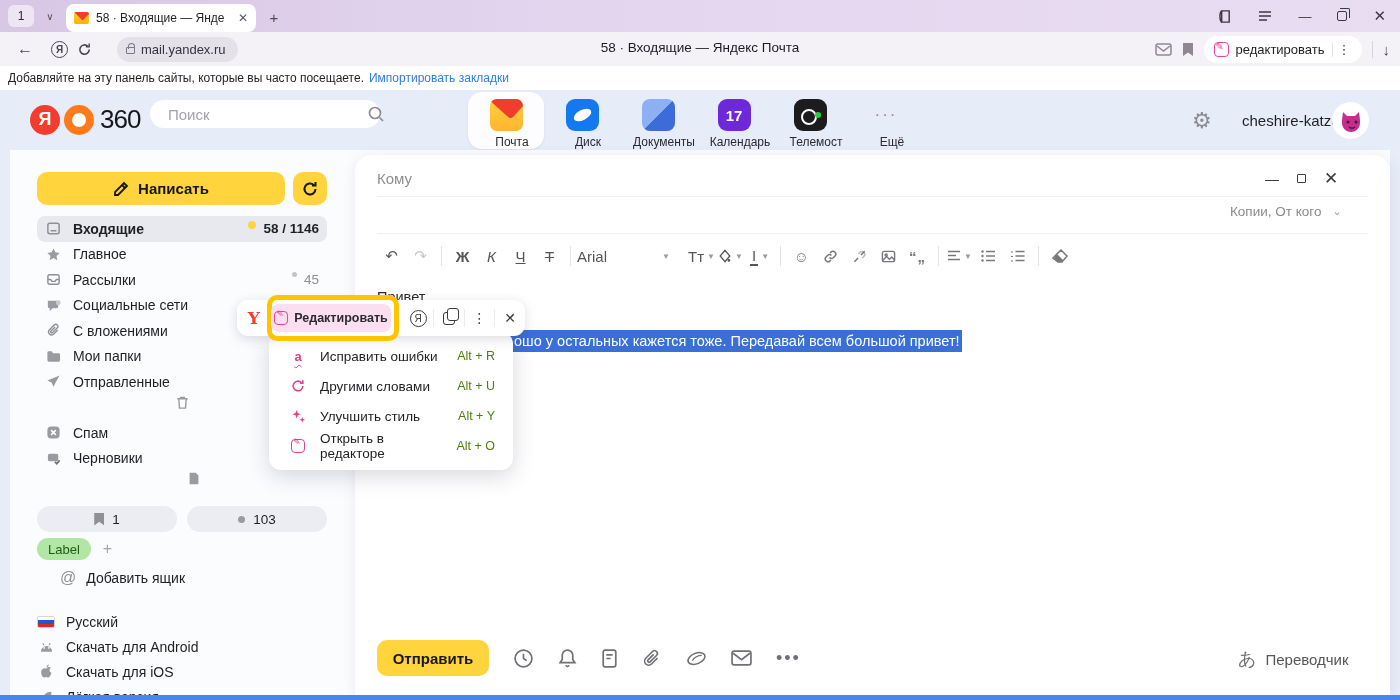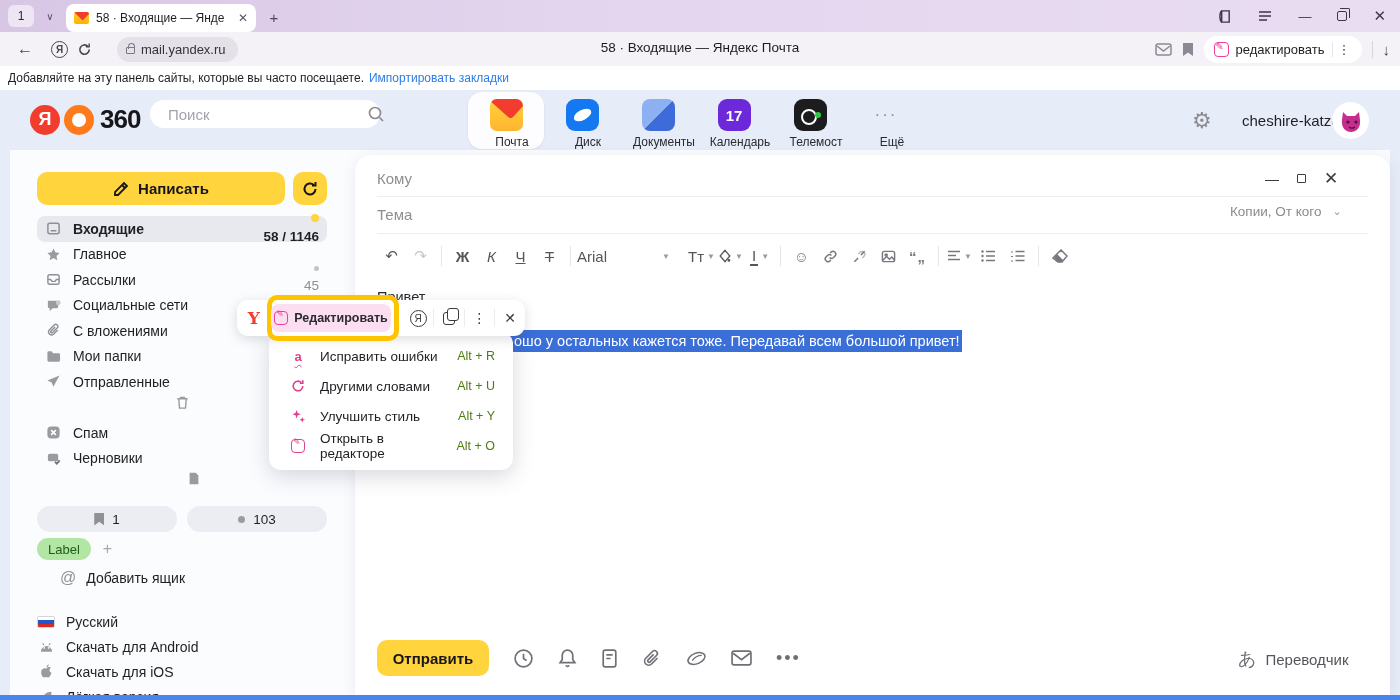--- a/index.html
+++ b/index.html
@@ -40,21 +40,21 @@
 
   .bm-hint { left:0; top:66px; width:1400px; height:24px; background:#ffffff; display:flex; align-items:center; padding-left:8px; gap:5px; font-size:12px; color:#1f1f24; }
   .bm-link { color:#2b7de9; }
 
   
   .hdr360 { left:0; top:90px; width:1400px; height:60px; background:#e7ecf9; }
   .logo { left:30px; top:104px; display:flex; align-items:center; gap:4px; }
   .logo-ya { width:30px; height:30px; border-radius:50%; background:#f23c2e; color:#fff; font-weight:bold; font-size:18px; display:flex; align-items:center; justify-content:center; }
   .logo-o { width:30px; height:30px; border-radius:50%; background:#ff7a1a; position:relative; }
   .logo-o::before { content:""; position:absolute; left:8px; top:8px; width:14px; height:14px; border-radius:50%; background:#fff; }
-  .logo-360 { font-size:26px; font-weight:bold; color:#17161b; letter-spacing:-1px; margin-left:2px; }
+  .logo-360 { font-size:26px; font-weight:normal; color:#17161b; letter-spacing:-1px; margin-left:2px; }
   .search { left:150px; top:100px; width:230px; height:28px; background:#fff; border-radius:20px; display:flex; align-items:center; padding:0 14px 0 18px; }
   .search input { border:none; outline:none; flex:1; font-size:15px; color:#333; font-family:inherit; background:transparent; }
   .search input::placeholder { color:#a3a3ab; }
   .apps { left:468px; top:92px; display:flex; }
   .app { width:76px; height:57px; display:flex; flex-direction:column; align-items:center; border-radius:14px; padding-top:7px; }
   .app.active { background:#fdfdff; box-shadow:0 1px 3px rgba(60,60,90,.08); }
   .app-label { font-size:12px; color:#2a2a30; margin-top:4px;margin-left:12px; }
   .ai { width:33px; height:33px; border-radius:9px; position:relative; }
   .ai-mail { background:linear-gradient(#ffd23d,#ffb52e); overflow:hidden; border-radius:7px; }
   .ai-mail::before { content:""; position:absolute; left:-4px; top:-19px; width:40px; height:30px; background:#f23c2e; transform:rotate(42deg); border-radius:4px; }
@@ -76,21 +76,21 @@
 
   
   .compose-btn { left:37px; top:172px; width:248px; height:33px; background:#ffd43d; border-radius:10px; display:flex; align-items:center; justify-content:center; gap:9px; font-size:15px; font-weight:bold; color:#17161b; }
   .refresh-btn { left:293px; top:172px; width:34px; height:33px; background:#ffd43d; border-radius:10px; display:flex; align-items:center; justify-content:center; color:#17161b; }
   .folders { left:37px; top:216px; width:290px; }
   .frow { height:25.5px; display:flex; align-items:center; gap:11px; padding:0 8px; font-size:14px; color:#1f1f24; border-radius:8px; }
   .frow.sel { background:#e8e9ee; font-weight:bold; }
   .frow .ficon { width:17px; display:flex; justify-content:center; color:#98989f; flex:0 0 auto; }
   .frow .flabel { flex:1; white-space:nowrap; overflow:hidden; }
   .frow.muted, .frow.muted .flabel { color:#9a9aa1;flex-direction:column; }
-  .fcount { font-size:13.5px; color:#1f1f24; display:flex; align-items:flex-end; gap:7px;flex-direction:column; }
+  .fcount { font-size:13.5px; color:#1f1f24; display:flex; align-items:flex-start; gap:7px; }
   .fcount.gray { color:#8e8e93; }
   .dot-y { width:8px; height:8px; border-radius:50%; background:#ffd43d; }
   .dot-g { width:5px; height:5px; border-radius:50%; background:#c3c3c9; }
   .frow.indent { padding-left:31px; }
   .pills { left:37px; top:506px; display:flex; gap:10px; }
   .pill { width:140px; height:26px; background:#ecedf2; border-radius:13px; display:flex; align-items:center; justify-content:center; gap:8px; font-size:13.5px; color:#1f1f24; }
   .bm-solid { width:10px; height:13px; background:#8f8f96; clip-path:polygon(0 0,100% 0,100% 100%,50% 72%,0 100%); }
   .dot-gb { width:7px; height:7px; border-radius:50%; background:#9a9aa1; }
   .labelrow { left:37px; top:538px; display:flex; align-items:center; gap:12px; }
   .label-pill { height:22px; background:#b2e6a4; border-radius:11px; padding:0 11px; display:flex; align-items:center; font-size:13px; color:#1e5c18; }
@@ -450,23 +450,20 @@
   <div class="abs cwin">
     <span style="font-size:14px;">—</span>
     <span class="sq"></span>
     <span style="font-size:17px;">✕</span>
   </div>
 
   <div class="abs field" style="top:160px;">
     <input placeholder="Кому" style="">
   </div>
   <div class="abs hr" style="top:196px;"></div>
-  <div class="abs field" style="top:196px;">
-    <input placeholder="Тема" style="">
-  </div>
   <div class="abs ccfrom">
     <span>Копии, От кого</span>
     <span class="caret" style="font-size:11px;">⌄</span>
   </div>
   <div class="abs hr" style="top:233px;"></div>
 
   <div class="abs fmtbar">
     <span class="fi" style="color:#55555c;">↶</span>
     <span class="fi" style="color:#c6c6cc;">↷</span>
     <span class="fsep"></span>

